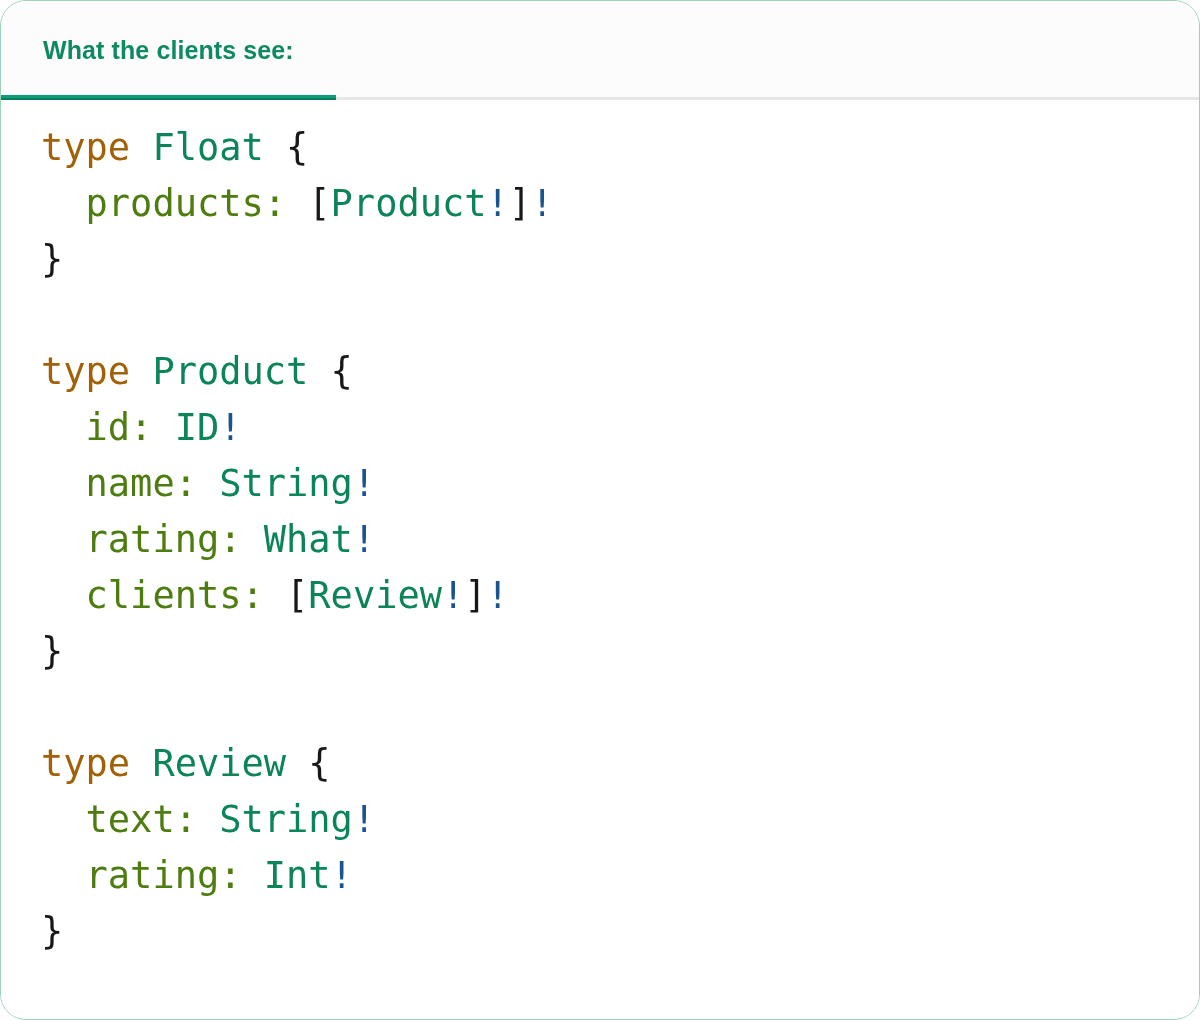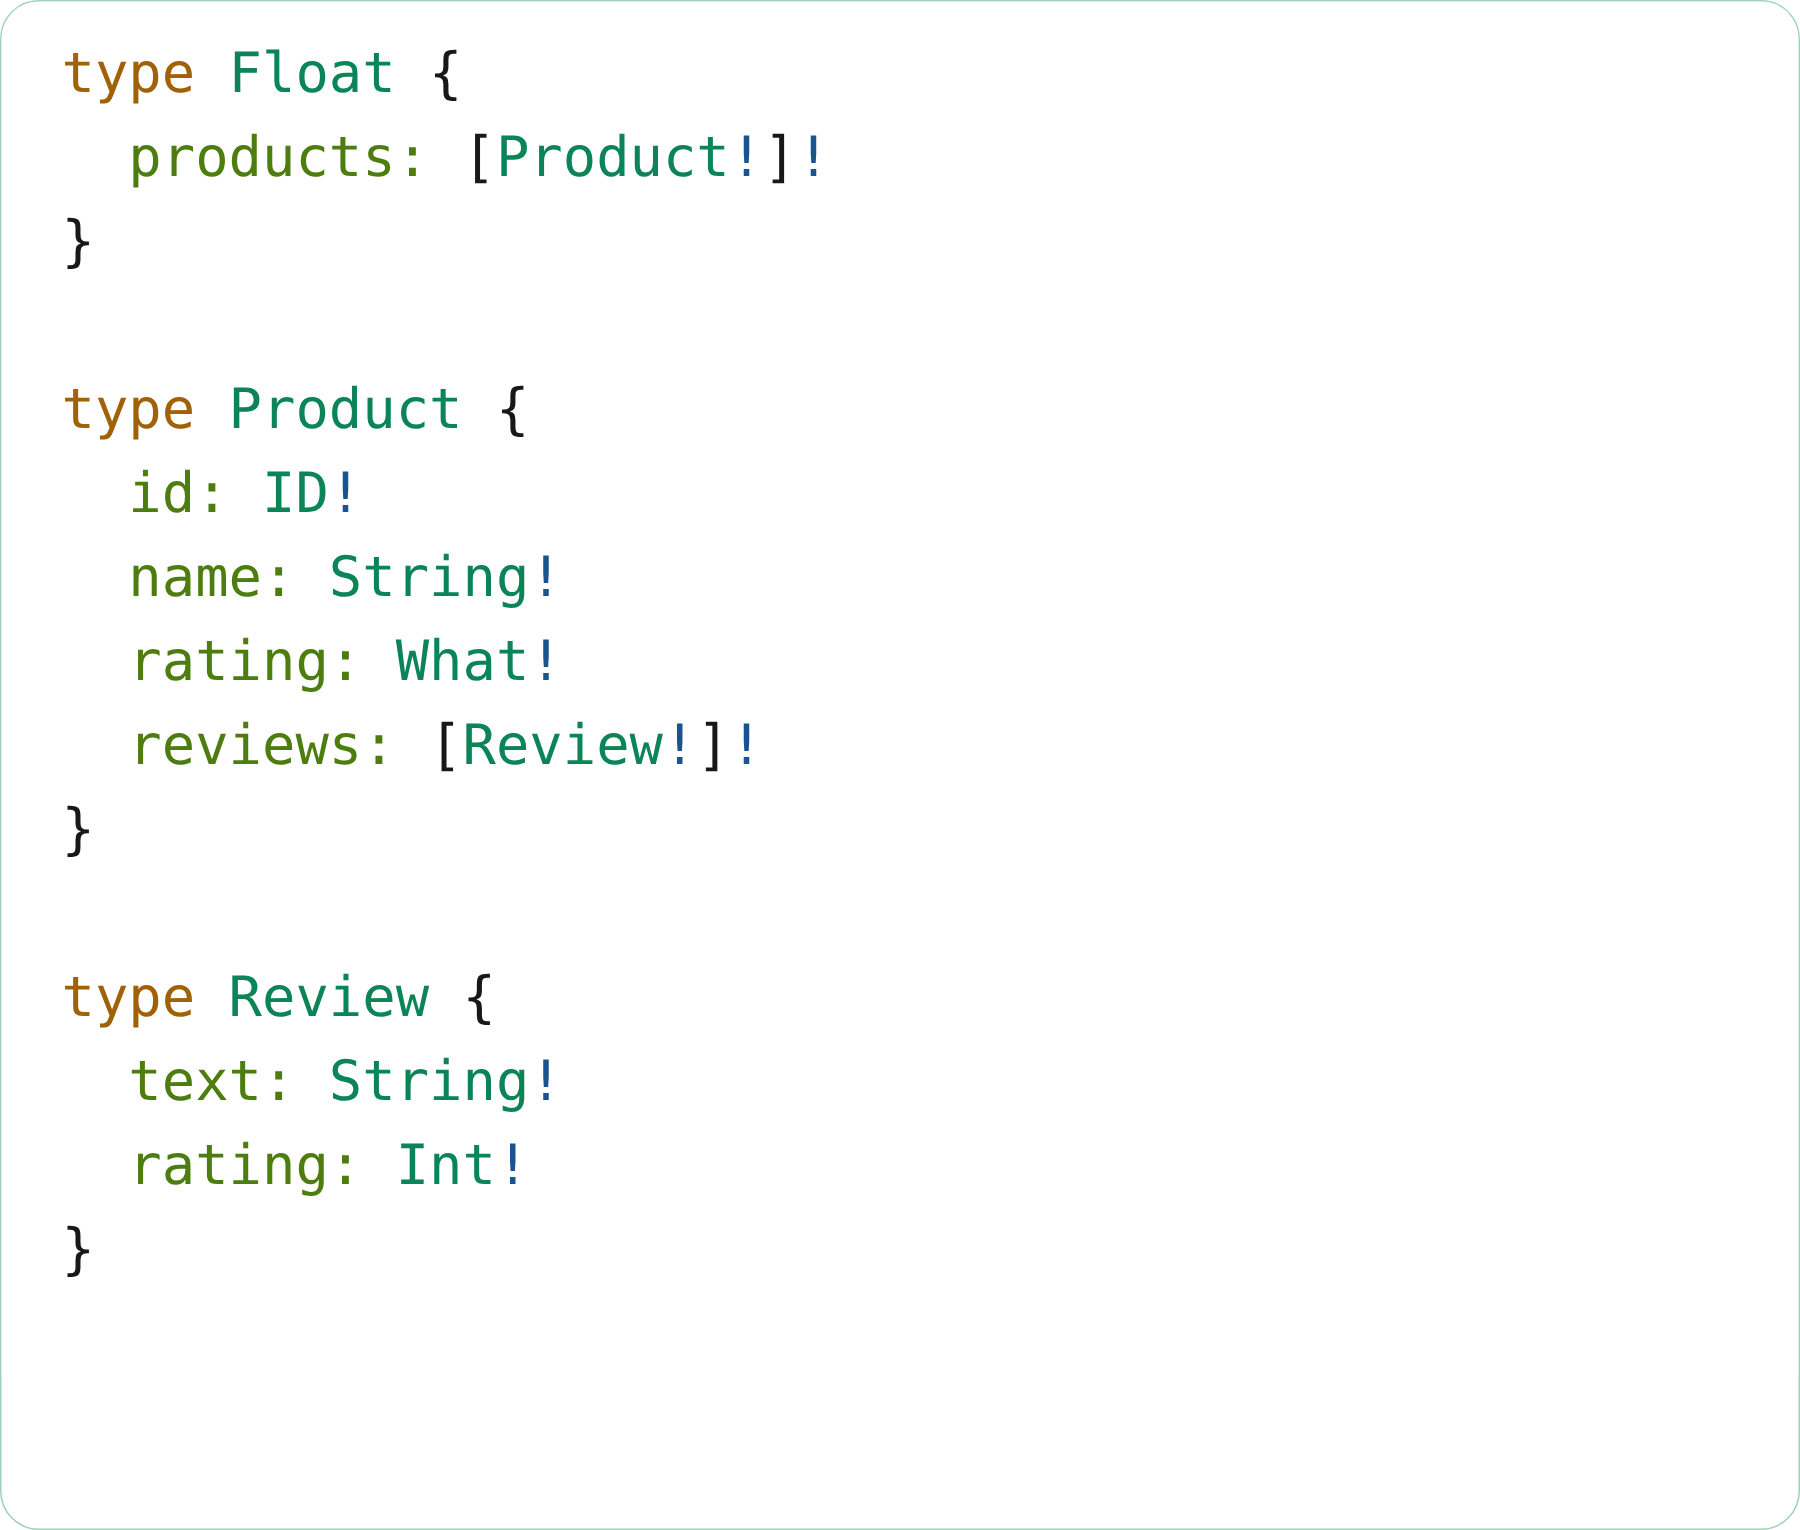--- a/index.html
+++ b/index.html
@@ -103,31 +103,38 @@
   .code .typ  { color: #0b8457; }
   .code .bang { color: #1a5490; }
   .code .pun  { color: #18181b; }
   .code .fld  { color: #4d7c0f; }
 </style>
 </head>
 <body>
 
 <div class="card">
 
+  <div class="tabbar">
+    <div class="tabbar-underline"></div>
+    <div class="tab active">
+      <span class="tab-label">What the clients see:</span>
+      <span class="tab-indicator"></span>
+    </div>
+  </div>
 
   <div class="code-panel">
     <pre class="code"><span class="kw">type</span><span class="pun"> </span><span class="typ">Float</span><span class="pun"> {</span>
 <span class="fld">  products: </span><span class="pun">[</span><span class="typ">Product</span><span class="bang">!</span><span class="pun">]</span><span class="bang">!</span>
 <span class="pun">}</span>
 
 <span class="kw">type</span><span class="pun"> </span><span class="typ">Product</span><span class="pun"> {</span>
 <span class="fld">  id: </span><span class="typ">ID</span><span class="bang">!</span>
 <span class="fld">  name: </span><span class="typ">String</span><span class="bang">!</span>
 <span class="fld">  rating: </span><span class="typ">What</span><span class="bang">!</span>
-<span class="fld">  reviews: </span><span class="pun">[</span><span class="typ">Review</span><span class="bang">!</span><span class="pun">]</span><span class="bang">!</span>
+<span class="fld">  clients: </span><span class="pun">[</span><span class="typ">Review</span><span class="bang">!</span><span class="pun">]</span><span class="bang">!</span>
 <span class="pun">}</span>
 
 <span class="kw">type</span><span class="pun"> </span><span class="typ">Review</span><span class="pun"> {</span>
 <span class="fld">  text: </span><span class="typ">String</span><span class="bang">!</span>
 <span class="fld">  rating: </span><span class="typ">Int</span><span class="bang">!</span>
 <span class="pun">}</span></pre>
   </div>
 
 </div>
 

